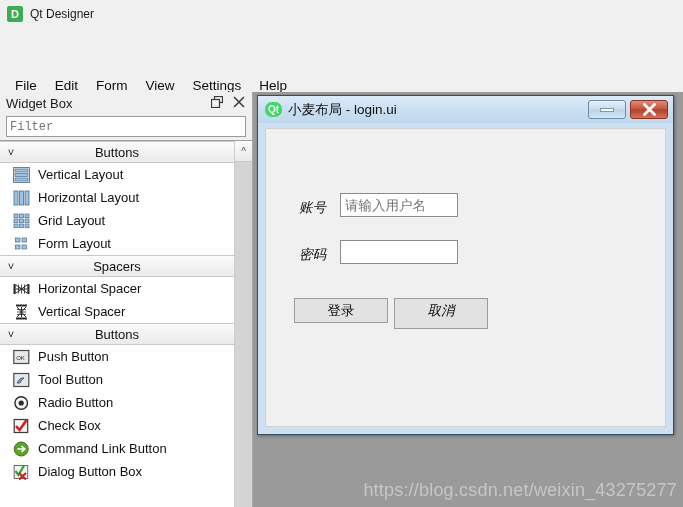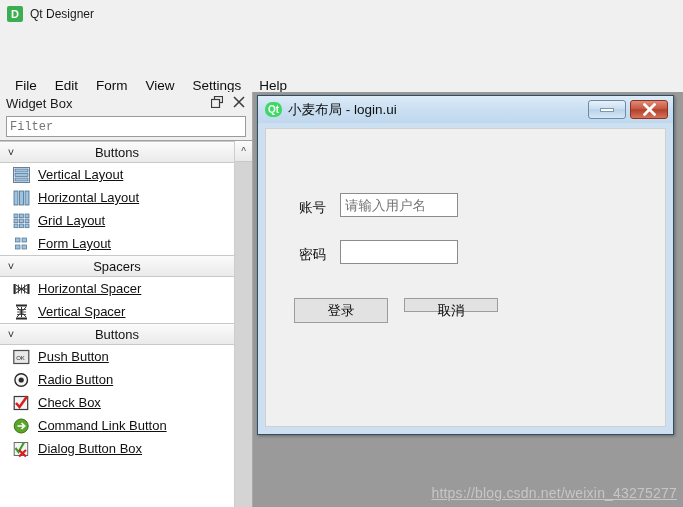--- a/index.html
+++ b/index.html
@@ -195,21 +195,20 @@
   }
   .wb-row .ico {
     width: 18px; height: 18px;
     margin-right: 8px;
     flex: 0 0 18px;
     display: flex; align-items: center; justify-content: center;
   }
   .wb-row .lbl {
     font-size: 13px;
     color: #101010;
-    text-decoration: underline;
   }
 
   #wb-scroll {
     width: 17px;
     background: #d4d4d4;
     border-left: 1px solid #cdcdcd;
     display: flex;
     flex-direction: column;
   }
   #wb-scroll-up {
@@ -296,20 +295,21 @@
     background-position: 2px 2px;
     border: 1px solid #d0d0d0;
     box-sizing: border-box;
   }
 
   .form-label {
     position: absolute;
     font-size: 13.5px;
     color: #0c0c0c;
     font-family: "DejaVu Sans", sans-serif;
+    font-style: italic;
   }
   .form-input {
     position: absolute;
     box-sizing: border-box;
     border: 1px solid #8c8c8c;
     background: #ffffff;
     font-size: 13.5px;
     color: #8d8d8d;
     padding: 0 4px;
     line-height: 21px;
@@ -325,26 +325,25 @@
     color: #0c0c0c;
     text-align: center;
     line-height: 23px;
     font-family: "DejaVu Sans", sans-serif;
     cursor: default;
   }
 
   #watermark {
     position: absolute;
     right: 6px; bottom: 6px;
-    font-size: 14px;
+    font-size: 18px;
     color: #c6c6c6;
     font-family: "Liberation Sans", sans-serif;
     letter-spacing: .2px;
     pointer-events: none;
-    text-decoration: underline;
   }
 </style>
 </head>
 <body>
 
 <div id="app">
 
   <div id="titlebar">
     <div id="app-icon">D</div>
     <div id="app-title">Qt Designer</div>
@@ -681,20 +680,29 @@
               <svg width="17" height="16" viewBox="0 0 17 16">
                 <rect x="0.8" y="1.5" width="15" height="13" fill="#e8e8e8" stroke="#4a4a4a" stroke-width="1.2"></rect>
                 <text x="3.2" y="10.6" font-family="Liberation Sans" font-size="6" fill="#2a2a2a">OK</text>
               </svg>
             </span>
             <span class="lbl">Push Button</span>
           </div>
           <div class="wb-row">
             <span class="ico">
               <svg width="17" height="16" viewBox="0 0 17 16">
+                <rect x="0.8" y="1.5" width="15" height="13" fill="#e2e8ee" stroke="#4a4a4a" stroke-width="1.2"></rect>
+                <path d="M4 11 q3 -6 7 -5 q-3 2 -4 5 z" fill="#8a9aa8" stroke="#44525e" stroke-width="0.8"></path>
+              </svg>
+            </span>
+            <span class="lbl">Tool Button</span>
+          </div>
+          <div class="wb-row">
+            <span class="ico">
+              <svg width="17" height="16" viewBox="0 0 17 16">
                 <circle cx="8.2" cy="8" r="6.3" fill="#f6f6f6" stroke="#2a2a2a" stroke-width="1.4"></circle>
                 <circle cx="8.2" cy="8" r="2.6" fill="#2a2a2a"></circle>
               </svg>
             </span>
             <span class="lbl">Radio Button</span>
           </div>
           <div class="wb-row">
             <span class="ico">
               <svg width="17" height="16" viewBox="0 0 17 16">
                 <rect x="1.2" y="1.5" width="13.5" height="13" fill="#f4f4f4" stroke="#3a3a3a" stroke-width="1.2"></rect>
@@ -751,21 +759,21 @@
         </div>
 
         <div id="form-canvas">
           <div class="form-label" style="left:33px; top:70px;">账号</div>
           <input class="form-input" type="text" style="left: 74px; top: 64px; width: 118px; height: 24px;" placeholder="请输入用户名">
 
           <div class="form-label" style="left:33px; top:117px;">密码</div>
           <input class="form-input" type="text" style="left: 74px; top: 111px; width: 118px; height: 24px;" placeholder="">
 
           <div class="form-button" style="left:28px; top:169px; width:94px; height:25px;">登录</div>
-          <div class="form-button" style="left:138px; top:169px; width:94px; height:14px;">取消</div>
+          <div class="form-button" style="left:128px; top:169px; width:94px; height:31px;font-style:italic;">取消</div>
         </div>
       </div>
 
       <div id="watermark">https://blog.csdn.net/weixin_43275277</div>
     </div>
 
   </div>
 </div>
 
 </body></html>

